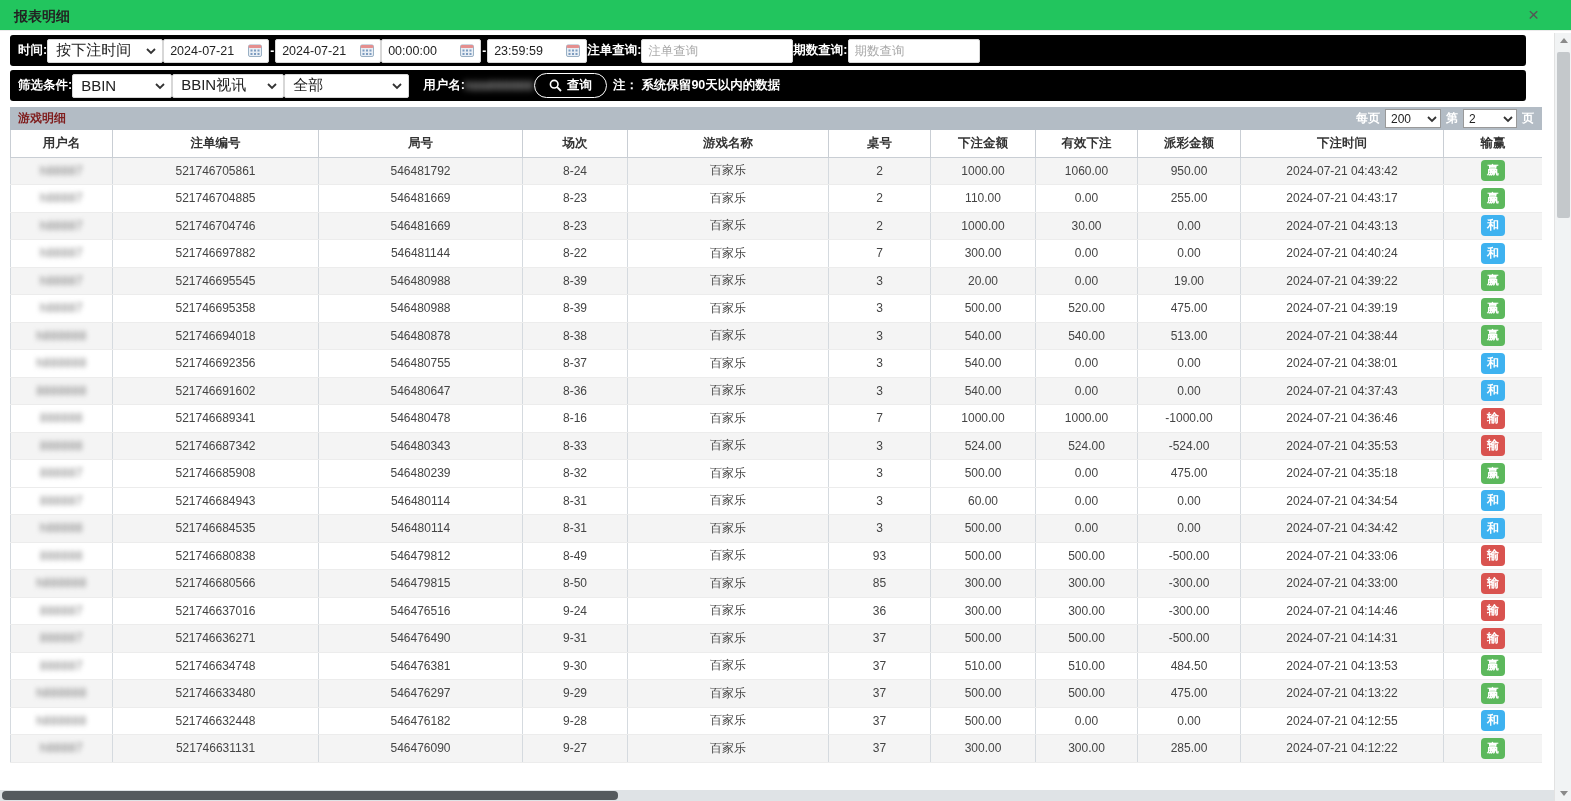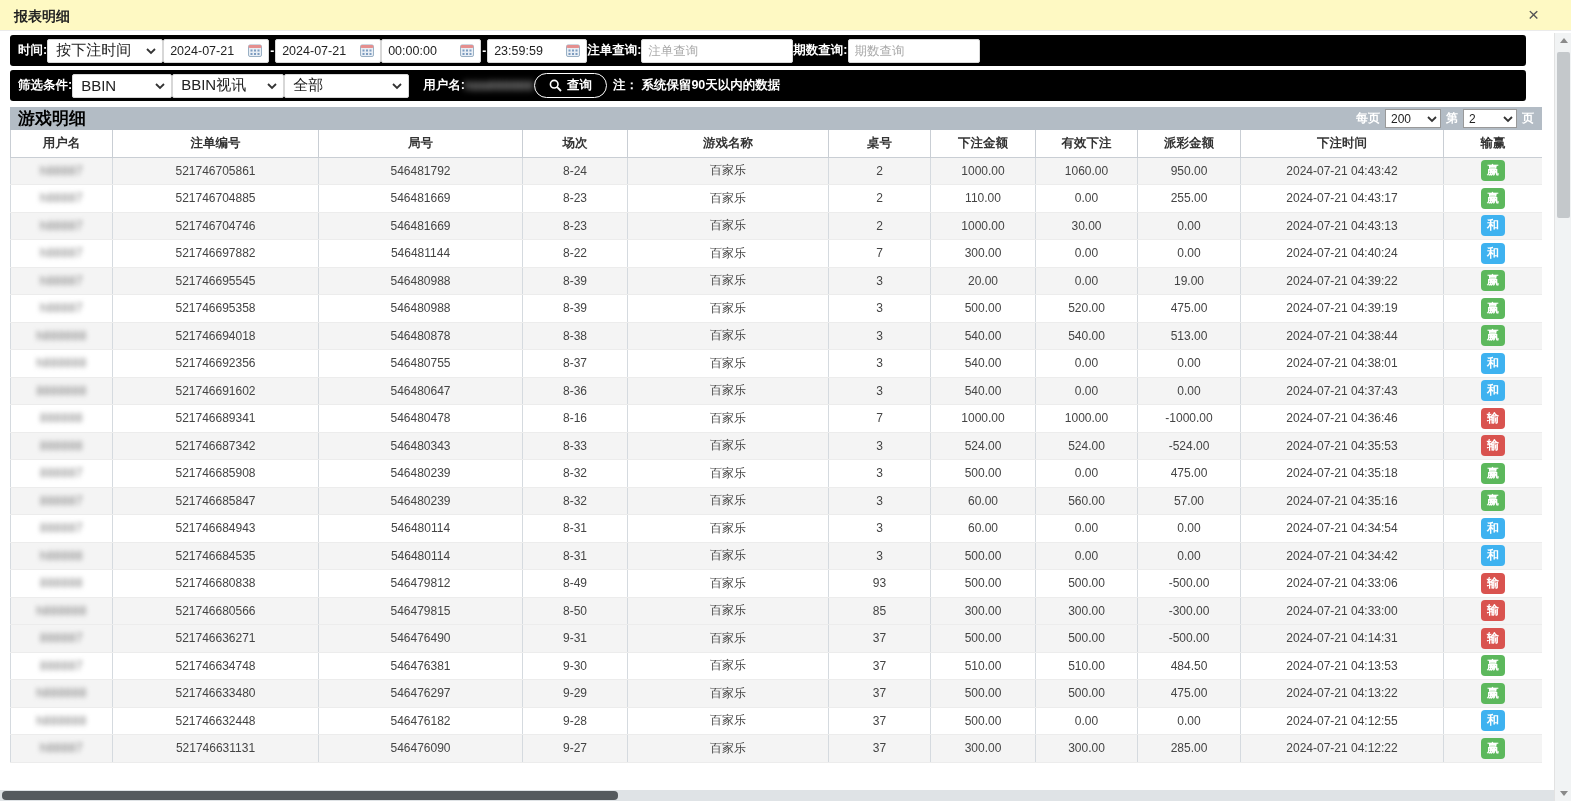--- a/index.html
+++ b/index.html
@@ -2,21 +2,21 @@
 <html><head>
 <meta charset="utf-8">
 <style>
   * { margin:0; padding:0; box-sizing:border-box; }
   html,body { width:1571px; height:801px; background:#fff; overflow:hidden;
               font-family:"Liberation Sans","DejaVu Sans",sans-serif; }
   .window { position:relative; width:1571px; height:801px; background:#fff; }
 
   
   .titlebar { position:absolute; left:0; top:0; width:100%; height:31px;
-              border-bottom:1px solid #ebebeb; background:#fef9c3; }
+              border-bottom:1px solid #ebebeb; background:#22c55e; }
   .titlebar .title { position:absolute; left:14px; top:8px; font-size:14px; font-weight:bold; color:#222; }
   .close-x { position:absolute; right:32px; top:5px; font-size:19px; color:#555; cursor:pointer; line-height:20px; }
 
   
   .filter-row { position:absolute; left:10px; width:1516px; height:31px; background:#000000;
                 border-radius:3px; display:flex; align-items:center; padding:0 8px; }
   .filter-row-1 { top:35px; }
   .filter-row-2 { top:70px; }
   .flabel { color:#fff; font-size:12.5px; font-weight:bold; white-space:nowrap; }
   .fsep { color:#fff; font-size:12px; font-weight:bold; padding:0 1px; }
@@ -32,21 +32,21 @@
   .cal { width:14px; height:13px; flex:none; margin-left:4px; cursor:pointer; }
   .blur-user { color:rgba(255,255,255,.9); filter:blur(3px); font-size:12px; letter-spacing:1px; }
   .search-btn { height:25px; border:1px solid #fff; border-radius:13px; background:transparent;
                 color:#fff; font-size:12.5px; font-weight:bold; padding:0 14px; display:flex;
                 align-items:center; gap:5px; cursor:pointer; font-family:inherit;text-align:right; }
   .note { color:#fff; font-size:12.5px; font-weight:bold; margin-left:6px; }
 
   
   .section-bar { position:absolute; left:10px; top:107px; width:1532px; height:23px;
                  background:#b3bcc5; display:flex; align-items:center; padding:0 8px; }
-  .section-bar .stitle { color:#000000; font-size:17px; font-weight:bold; }
+  .section-bar .stitle { color:#7f1d1d; font-size:12px; font-weight:bold; }
   .pager { margin-left:auto; display:flex; align-items:center; gap:5px; color:#fff; font-size:12px; font-weight:bold; }
   .pager .psel { height:19px; padding:0 3px 0 5px; font-size:12px; border-radius:0;
                  border:1px solid #999; }
 
   
   .grid-wrap { position:absolute; left:10px; top:130px; width:1532px; height:660px; overflow:hidden; }
   table.grid { border-collapse:collapse; table-layout:fixed; width:1532px; }
   table.grid th { height:27px; background:#fff; font-size:12.5px; font-weight:bold; color:#333;
                   border:1px solid #c9ced4; border-top:none; text-align:center; }
   table.grid td { height:27.5px; font-size:12px; color:#444; text-align:center;
@@ -395,33 +395,20 @@
             <td>546480239</td>
             <td>8-32</td>
             <td>百家乐</td>
             <td>3</td>
             <td>500.00</td>
             <td>0.00</td>
             <td>475.00</td>
             <td>2024-07-21 04:35:18</td>
             <td><span class="badge" style="background: rgb(92, 184, 92);">赢</span></td>
           </tr>
-          <tr class="odd">
-            <td><span class="mask">888887</span></td>
-            <td>521746685847</td>
-            <td>546480239</td>
-            <td>8-32</td>
-            <td>百家乐</td>
-            <td>3</td>
-            <td>60.00</td>
-            <td>560.00</td>
-            <td>57.00</td>
-            <td>2024-07-21 04:35:16</td>
-            <td><span class="badge" style="background: rgb(92, 184, 92);">赢</span></td>
-          </tr>
           <tr class="even">
             <td><span class="mask">888887</span></td>
             <td>521746684943</td>
             <td>546480114</td>
             <td>8-31</td>
             <td>百家乐</td>
             <td>3</td>
             <td>60.00</td>
             <td>0.00</td>
             <td>0.00</td>
@@ -458,20 +445,33 @@
             <td><span class="mask">h888888</span></td>
             <td>521746680566</td>
             <td>546479815</td>
             <td>8-50</td>
             <td>百家乐</td>
             <td>85</td>
             <td>300.00</td>
             <td>300.00</td>
             <td>-300.00</td>
             <td>2024-07-21 04:33:00</td>
+            <td><span class="badge" style="background: rgb(217, 83, 79);">输</span></td>
+          </tr>
+          <tr class="even">
+            <td><span class="mask">888887</span></td>
+            <td>521746637016</td>
+            <td>546476516</td>
+            <td>9-24</td>
+            <td>百家乐</td>
+            <td>36</td>
+            <td>300.00</td>
+            <td>300.00</td>
+            <td>-300.00</td>
+            <td>2024-07-21 04:14:46</td>
             <td><span class="badge" style="background: rgb(217, 83, 79);">输</span></td>
           </tr>
           <tr class="odd">
             <td><span class="mask">888887</span></td>
             <td>521746636271</td>
             <td>546476490</td>
             <td>9-31</td>
             <td>百家乐</td>
             <td>37</td>
             <td>500.00</td>

